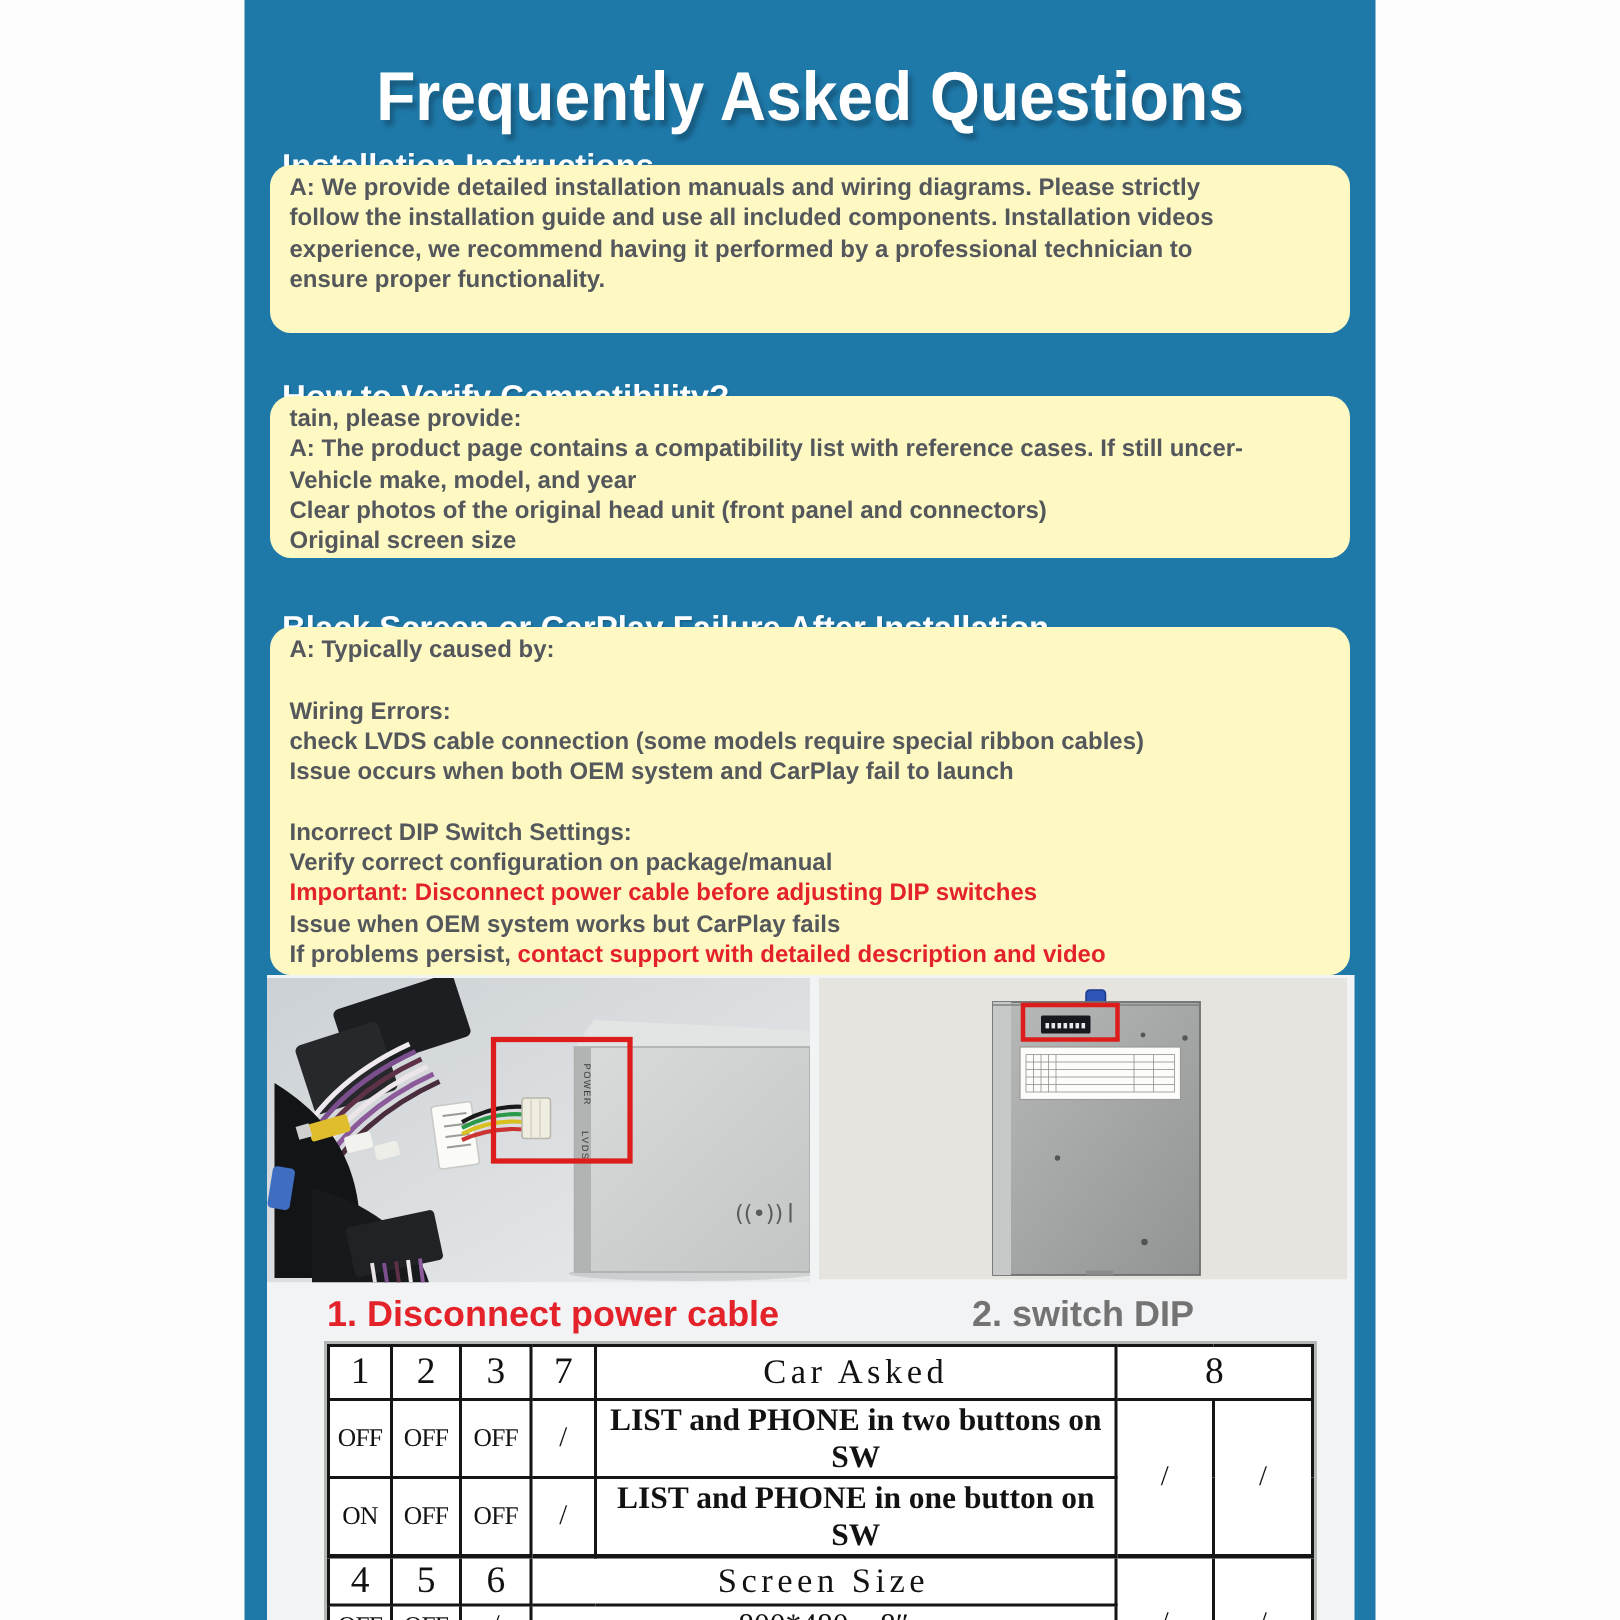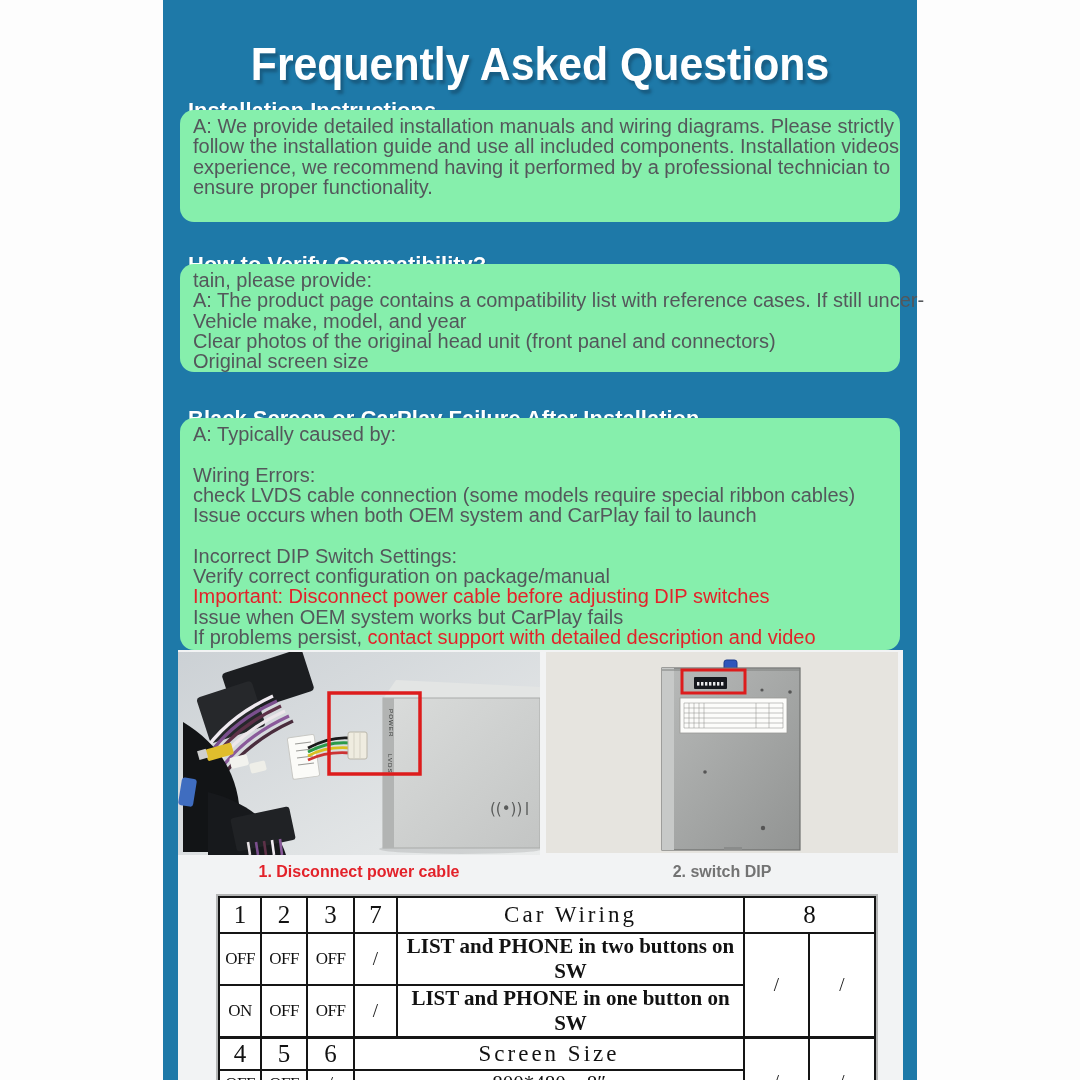--- a/index.html
+++ b/index.html
@@ -4,27 +4,27 @@
 <style>
   html,body{margin:0;padding:0;}
   .page{position:relative;width:1080px;height:1080px;background:#fdfdfd;overflow:hidden;
         font-family:"Liberation Sans",sans-serif;padding-left:20px;}
   .blue-col{position:absolute;left:163px;top:0;width:754px;height:1080px;background:#1e79a8;}
   .title{position:absolute;left:0;top:6px;width:754px;text-align:center;color:#fff;
          font-size:46px;font-weight:900;letter-spacing:0px;transform:scaleX(.93);
          text-shadow:3px 4px 3px rgba(15,40,60,.35);white-space:nowrap;}
   .sec-head{position:absolute;left:25px;color:#fff;font-size:22px;font-weight:800;
             text-shadow:1px 1px 1px rgba(15,40,60,.25);white-space:nowrap;}
-  .answer-box{position:absolute;left:17px;width:694px;background:#86efac;border-radius:14px;
-              padding:6px 13px 4px 13px;color:#54575b;font-size:20px;font-weight:400;}
+  .answer-box{position:absolute;left:17px;width:694px;background:#fef9c3;border-radius:14px;
+              padding:6px 13px 4px 13px;color:#54575b;font-size:16px;font-weight:700;}
   .answer-box .line{line-height:20.3px;white-space:nowrap;}
   .answer-box .seg.red{color:#e3222a;margin-top:47px;}
   .panel{position:absolute;left:15px;top:650px;width:725px;height:430px;background:#f2f3f4;}
   .photo{position:absolute;display:block;}
-  .caption{position:absolute;top:213px;font-size:16px;font-weight:700;text-align:center;white-space:nowrap;}
+  .caption{position:absolute;top:213px;font-size:24px;font-weight:700;text-align:center;white-space:nowrap;}
   .caption.red{color:#e3222a;}
   .caption.gray{color:#737373;}
   .dip-wrap{position:absolute;left:40px;top:246px;}
   table.dip{border-collapse:collapse;table-layout:fixed;width:656px;background:#fff;
             font-family:"Liberation Serif",serif;color:#121212;
             box-shadow:0 0 0 2px rgba(130,130,130,.55);}
   table.dip td{border:2px solid #151515;text-align:center;vertical-align:middle;padding:0;overflow:hidden;}
   table.dip tr:nth-child(1) td{height:34px;}
   table.dip tr:nth-child(2) td{height:29px;}
   table.dip tr:nth-child(3) td{height:31px;}
@@ -223,21 +223,21 @@
               <col style="width:347px">
               <col style="width:65px">
               <col style="width:66px">
           </colgroup>
           <tbody>
               <tr>
                 <td class="num">1</td>
                 <td class="num">2</td>
                 <td class="num">3</td>
                 <td class="num">7</td>
-                <td class="label">Car Wiring</td>
+                <td class="label">Car Asked</td>
                 <td class="num" colspan="2">8</td>
               </tr>
               <tr>
                 <td class="onoff">OFF</td>
                 <td class="onoff">OFF</td>
                 <td class="onoff">OFF</td>
                 <td class="slash">/</td>
                 <td class="desc">LIST and PHONE in two buttons on SW</td>
                 <td class="slash" rowspan="2">/</td>
                 <td class="slash" rowspan="2">/</td>

